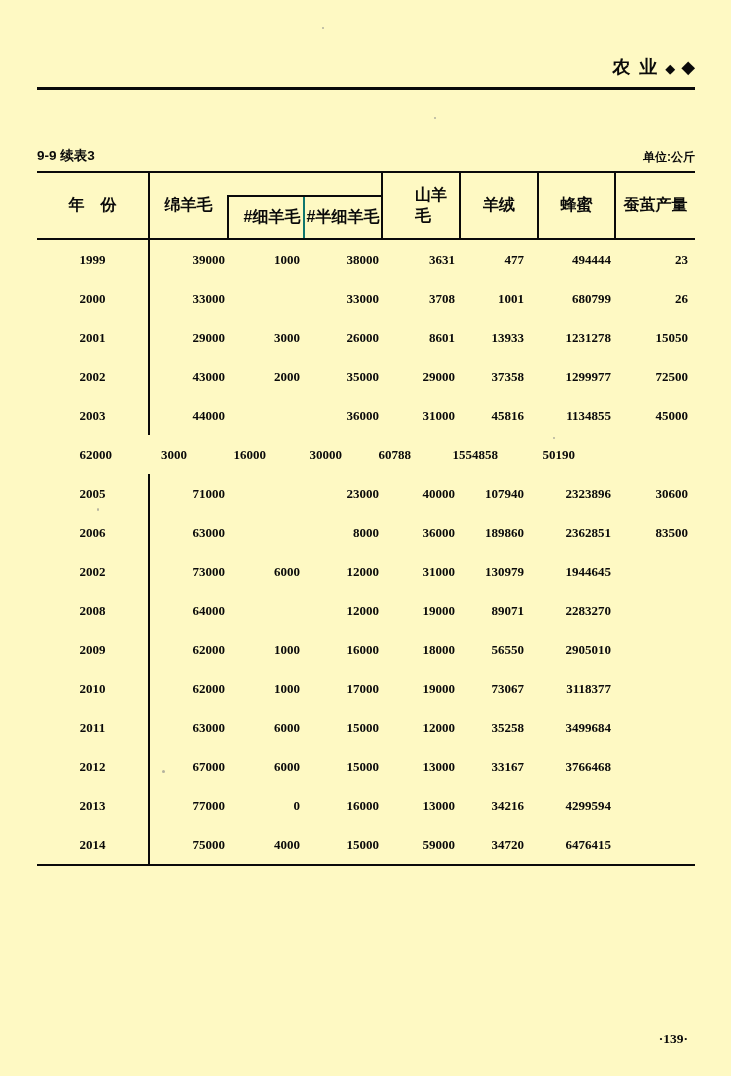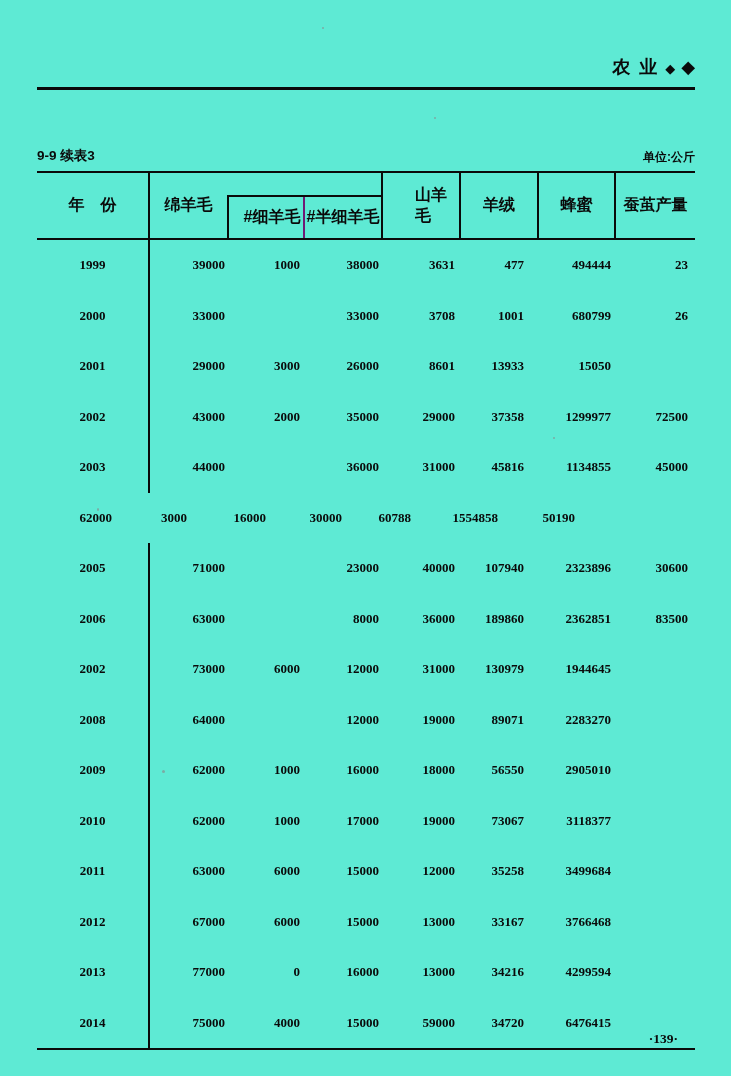--- a/index.html
+++ b/index.html
@@ -1,17 +1,17 @@
 <!DOCTYPE html>
 <html><head>
 <meta charset="utf-8">
 <style>
   html,body{margin:0;padding:0;background:#e8e8e8;}
   .page{
-    position:relative;width:731px;height:1076px;background:#5eead4;
+    position:relative;width:731px;height:1076px;background:#fef9c3;
     font-family:"Liberation Sans",sans-serif;color:#0a0a0a;overflow:hidden;
     margin:0 auto;
   }
   
   .section-head{
     position:absolute;top:58px;right:36px;display:flex;align-items:flex-end;gap:6px;
   }
   .section-title{font-size:18px;font-weight:700;letter-spacing:2px;line-height:1;}
   .diamond-small{font-size:13px;line-height:1;transform:translateY(-1px);}
   .diamond-large{font-size:18px;line-height:1;}
@@ -24,45 +24,45 @@
   
   .stat-table{
     position:absolute;left:37px;top:171px;width:658px;
     border-top:2.5px solid #0a0a0a;border-bottom:2.5px solid #0a0a0a;
   }
   .thead{
     position:relative;height:65px;border-bottom:2px solid #0a0a0a;
     display:flex;align-items:stretch;font-size:16px;font-weight:700;
   }
   .th{display:flex;align-items:center;justify-content:center;box-sizing:border-box;}
-  .tbody{height:808px;display:flex;flex-direction:column;
+  .tbody{height:624px;display:flex;flex-direction:column;
     font-family:"Liberation Serif",serif;font-weight:700;font-size:13px;}
   .trow{flex:1;display:flex;align-items:stretch;}
   .td{display:flex;align-items:center;box-sizing:border-box;justify-content:flex-end;}
   
   .c0{width:113px;border-right:2px solid #0a0a0a;justify-content:center;}
   .c1{width:77px;padding-right:2px;}
   .c2{width:76px;padding-right:3px;}
   .c3{width:78px;padding-right:2px;}
   .c4{width:78px;padding-right:4px;padding-left:32px;}
   .c5{width:78px;padding-right:13px;}
   .c6{width:77px;padding-right:3px;}
   .c7{width:81px;padding-right:7px;}
   .th.c1{border-right:none;padding-right:0;justify-content:center;}
   .hspacer{width:154px;}
   .th.c4,.th.c5,.th.c6,.th.c7{border-left:2px solid #0a0a0a;padding-right:0;justify-content:center;}
   .subbox{
     position:absolute;left:190px;top:22px;width:154px;height:43px;box-sizing:border-box;
     border-top:2px solid #0a0a0a;border-left:2px solid #0a0a0a;display:flex;
   }
   .sub-cell{display:flex;align-items:center;justify-content:center;box-sizing:border-box;width:76px;}
-  .sub-cell.first{border-right:2px solid #701a75;padding-left:12px;}
+  .sub-cell.first{border-right:2px solid #0f766e;padding-left:12px;}
   
   .page-num{
-    position:absolute;right:53px;top:1031px;font-size:13.5px;font-weight:700;
+    position:absolute;right:43px;top:1031px;font-size:13.5px;font-weight:700;
     font-family:"Liberation Serif",serif;
   }
   
   .speck{position:absolute;background:#8a8a8a;border-radius:50%;opacity:.65;}
   .sp1{left:322px;top:27px;width:2px;height:2px;}
   .sp2{left:97px;top:508px;width:2px;height:3px;}
   .sp3{left:162px;top:770px;width:3px;height:3px;}
   .sp4{left:434px;top:117px;width:2px;height:2px;}
   .sp5{left:553px;top:437px;width:2px;height:2px;}
 </style>
@@ -116,20 +116,21 @@
           <div class="td c6">680799</div>
           <div class="td c7">26</div>
         </div>
         <div class="trow">
           <div class="td c0">2001</div>
           <div class="td c1">29000</div>
           <div class="td c2">3000</div>
           <div class="td c3">26000</div>
           <div class="td c4">8601</div>
           <div class="td c5">13933</div>
+          <div class="td c6">1231278</div>
           <div class="td c7">15050</div>
         </div>
         <div class="trow">
           <div class="td c0">2002</div>
           <div class="td c1">43000</div>
           <div class="td c2">2000</div>
           <div class="td c3">35000</div>
           <div class="td c4">29000</div>
           <div class="td c5">37358</div>
           <div class="td c6">1299977</div>

